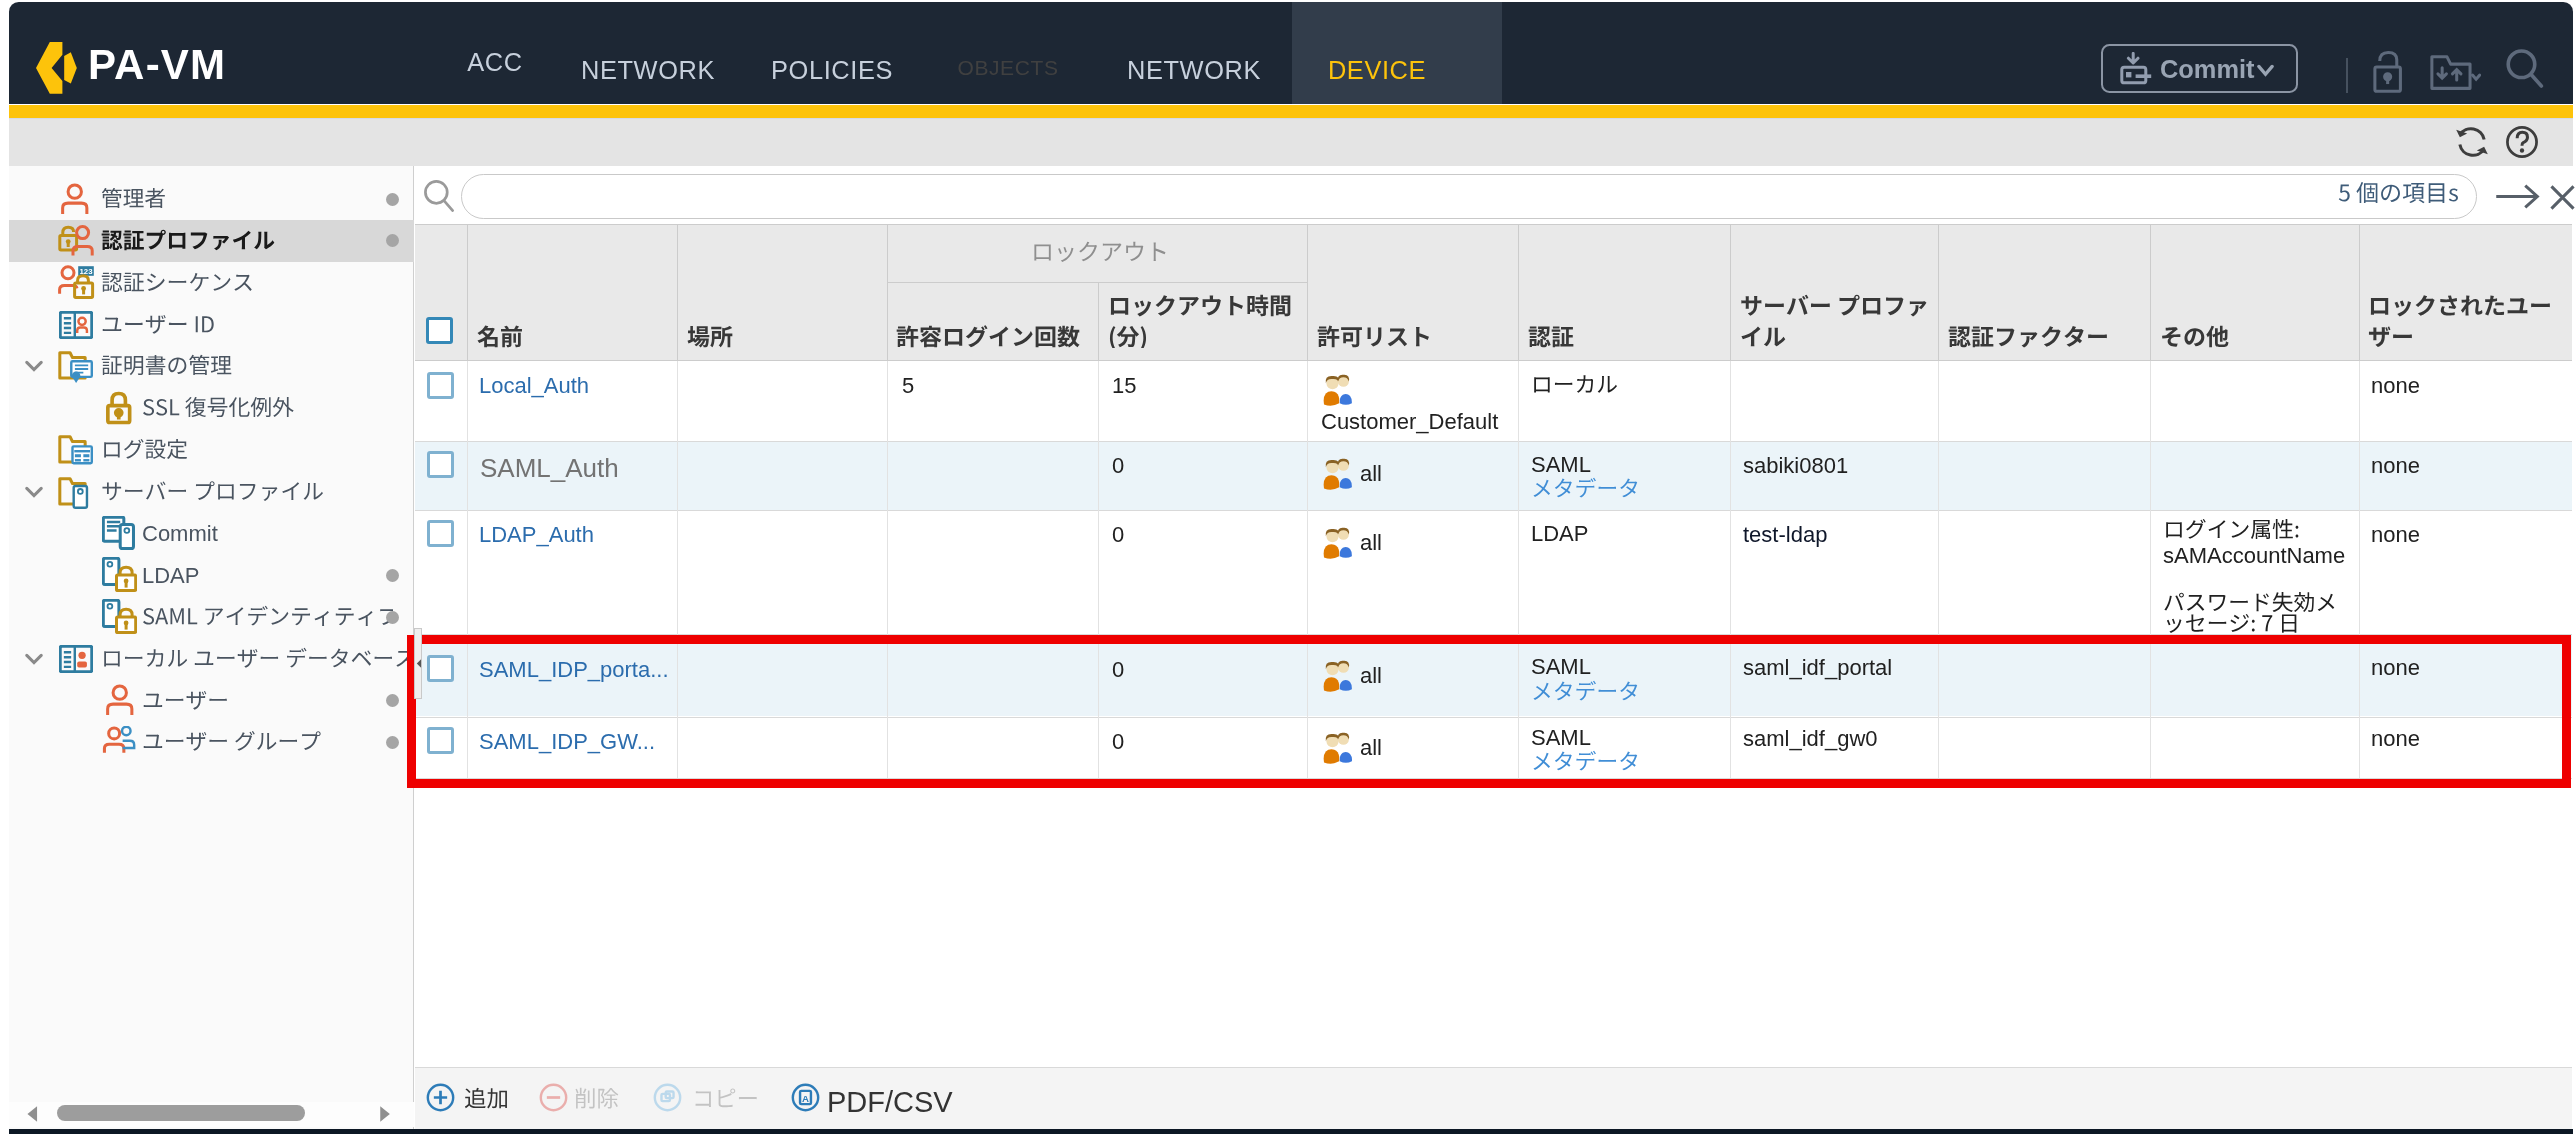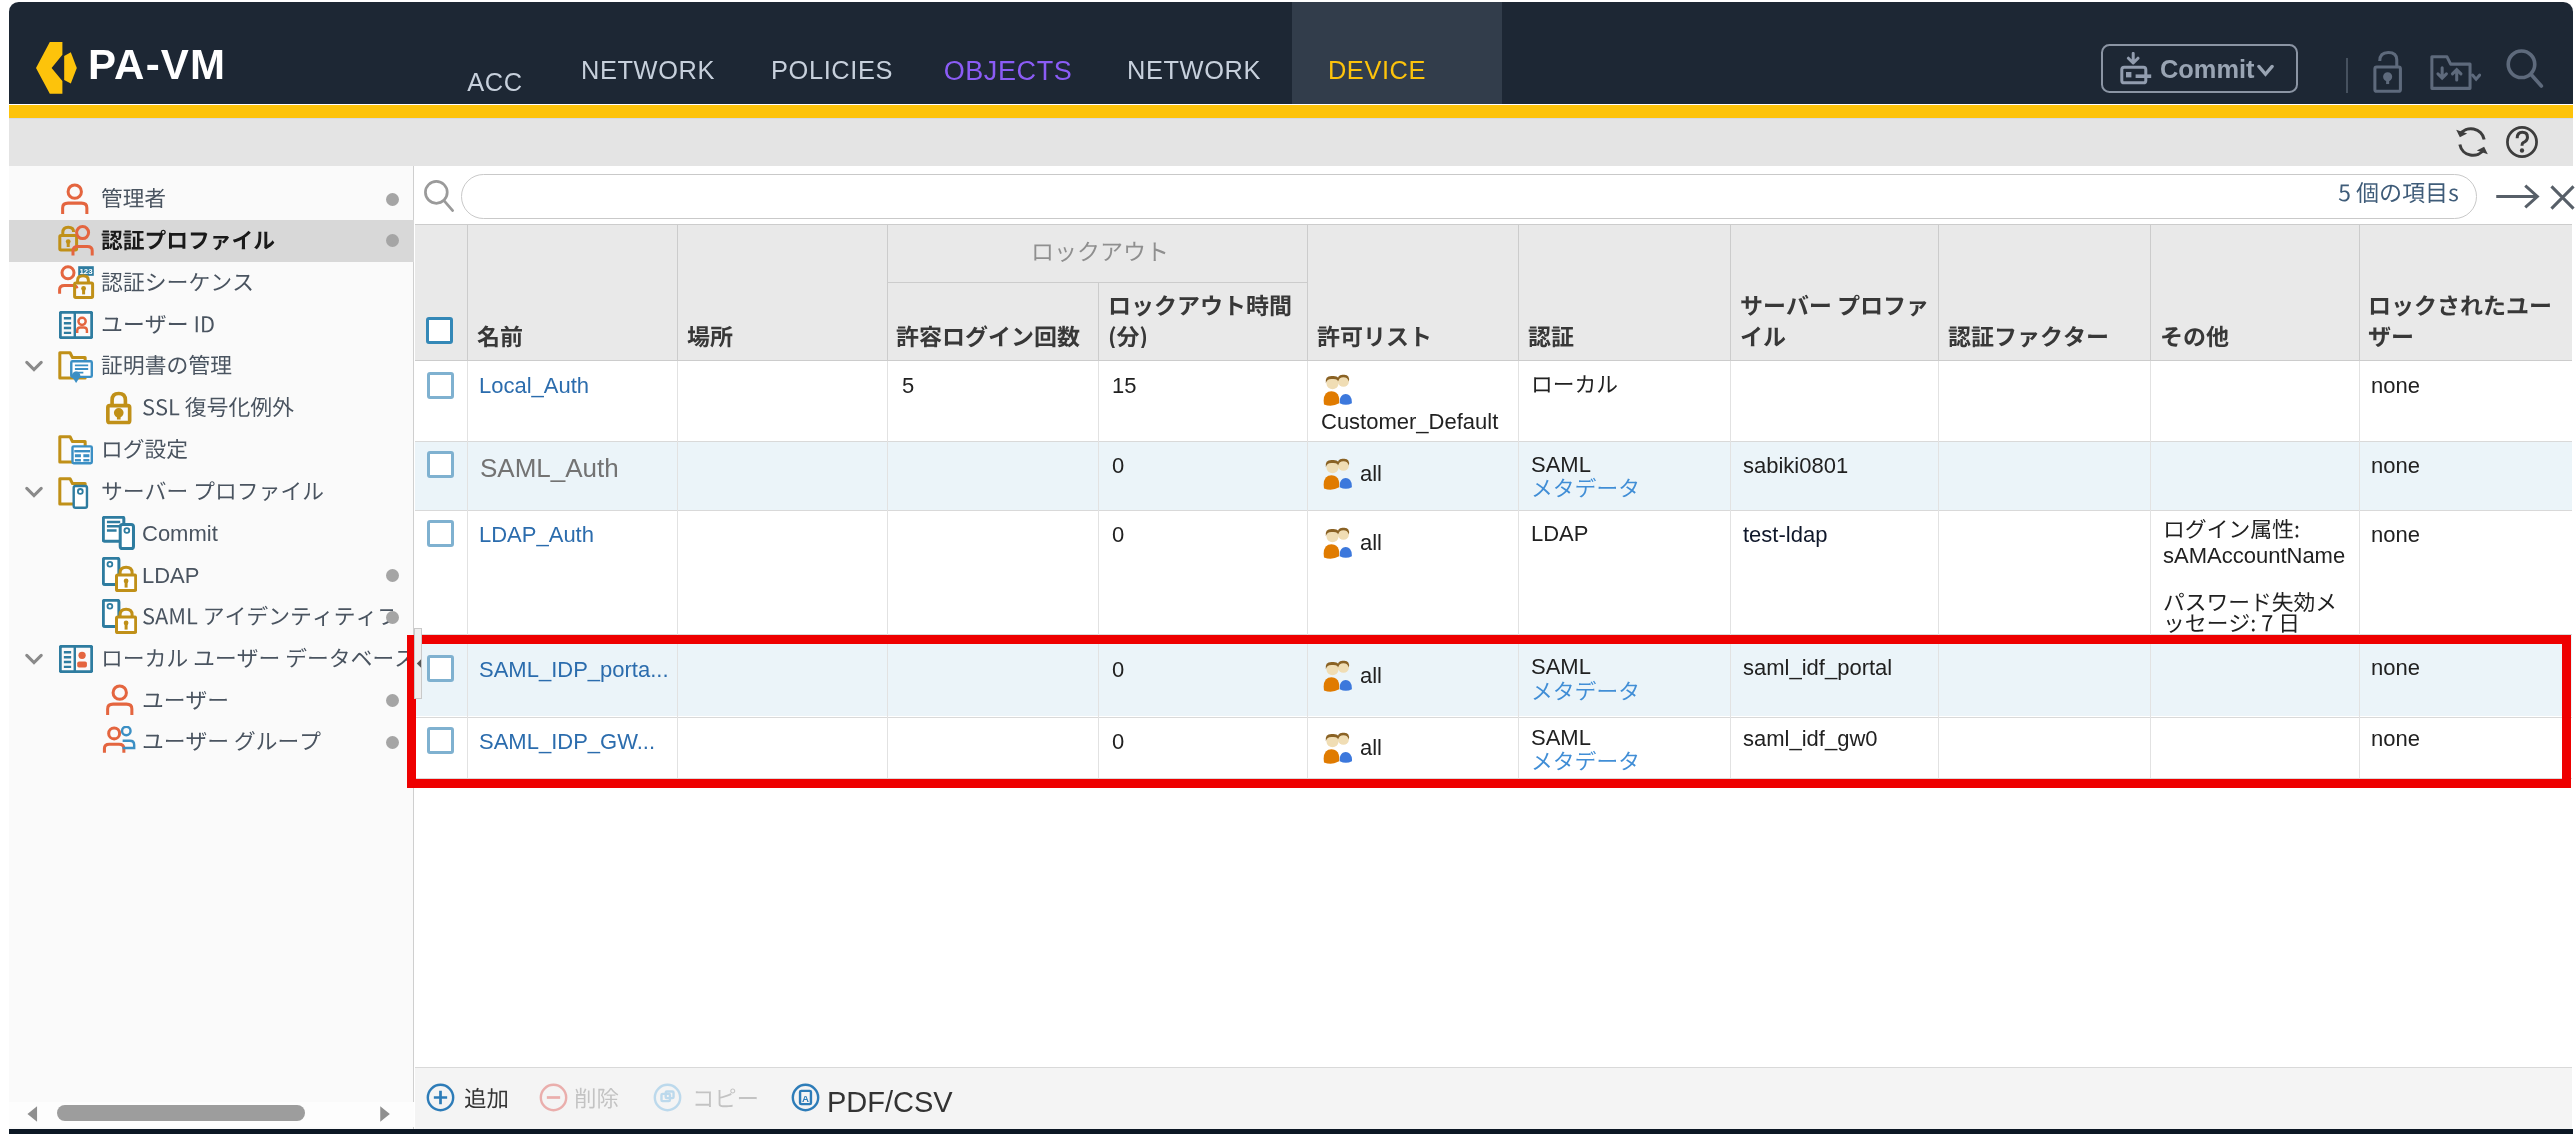--- a/index.html
+++ b/index.html
@@ -4,24 +4,24 @@
 body{width:2576px;height:1134px;position:relative;font-family:"Liberation Sans",sans-serif;overflow:hidden;}
 div{box-sizing:border-box;}
 </style></head><body>
 <div style="position:absolute;left:8.5px;top:2.4px;width:2564px;height:102px;background:#1d2734;border-radius:9.7px 9.7px 0 0;"></div>
 <div style="position:absolute;left:1292px;top:2.4px;width:210px;height:102px;background:#323d4b;"></div>
 <svg style="position:absolute;left:36px;top:42px" width="42" height="53" viewBox="0 0 70 88">
     <path d="M44 0 L23 0 L0 43 L23 86 L44 86 L44 65 L26 43 L44 21 Z" fill="#fdc30b"></path>
     <path d="M47 23 L58 17 L68 43 L58 69 L47 63 Z" fill="#fdc30b"></path>
   </svg>
 <div style="position:absolute;left:88px;top:41px;width:230px;height:51px;font-size:42px;font-weight:bold;color:#fff;letter-spacing:1.2px;">PA-VM</div>
-<div style="position:absolute;left:495px;top:68px;width:242px;margin-left:-121px;text-align:center;font-size:25.4px;letter-spacing:0.6px;color:#c7d0dc;">ACC</div>
+<div style="position:absolute;left:495px;top:48px;width:242px;margin-left:-121px;text-align:center;font-size:25.4px;letter-spacing:0.6px;color:#c7d0dc;">ACC</div>
 <div style="position:absolute;left:648px;top:56px;width:242px;margin-left:-121px;text-align:center;font-size:25.4px;letter-spacing:0.6px;color:#c7d0dc;">NETWORK</div>
 <div style="position:absolute;left:832px;top:56px;width:242px;margin-left:-121px;text-align:center;font-size:25.4px;letter-spacing:0.6px;color:#c7d0dc;">POLICIES</div>
-<div style="position:absolute;left:1008px;top:56px;width:242px;margin-left:-121px;text-align:center;font-size:27px;letter-spacing:0.6px;color:#8b5cf6;">OBJECTS</div>
+<div style="position:absolute;left:1008px;top:56px;width:242px;margin-left:-121px;text-align:center;font-size:21px;letter-spacing:0.6px;color:#404040;">OBJECTS</div>
 <div style="position:absolute;left:1194px;top:56px;width:242px;margin-left:-121px;text-align:center;font-size:25.4px;letter-spacing:0.6px;color:#c7d0dc;">NETWORK</div>
 <div style="position:absolute;left:1377px;top:56px;width:242px;margin-left:-121px;text-align:center;font-size:25.4px;letter-spacing:0.6px;color:#fdc30b;">DEVICE</div>
 <div style="position:absolute;left:2101px;top:44px;width:197px;height:49px;border:2.4px solid #8b95a4;border-radius:8.5px;"></div>
 <svg style="position:absolute;left:2120px;top:52px" width="36" height="34" viewBox="0 0 60 56" fill="none" stroke="#929daf" stroke-width="5">
     <path d="M22 2 L22 16 M14 10 L22 18 L30 10" stroke-linecap="round" stroke-linejoin="round"></path>
     <rect x="3" y="25" width="40" height="26" rx="4"></rect>
     <rect x="10" y="33" width="9" height="9" fill="#929daf" stroke="none"></rect>
     <path d="M26 40 L52 40" stroke-width="6"></path>
   </svg>
 <div style="position:absolute;left:2160px;top:55px;width:121px;height:34px;font-size:25.4px;font-weight:bold;color:#99a4b3;">Commit</div>

